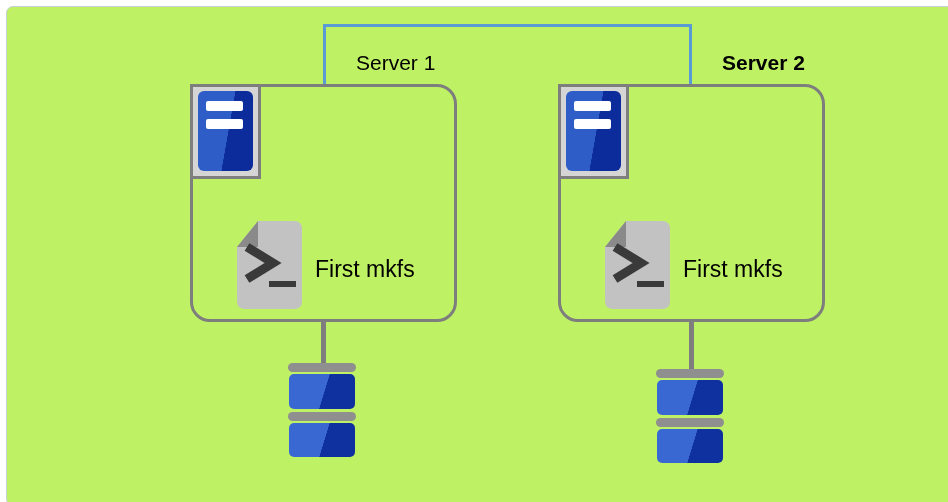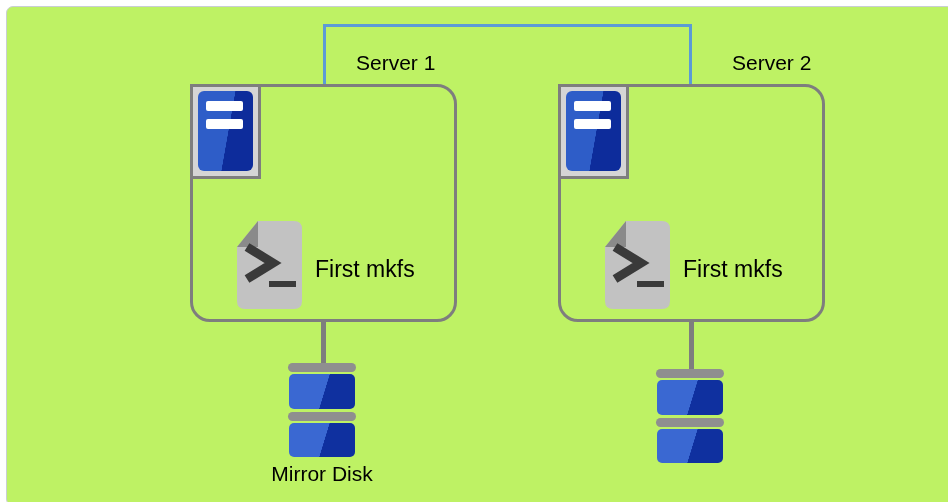--- a/index.html
+++ b/index.html
@@ -37,21 +37,21 @@
   .g2 { left: 551px; }
 
   .server-label {
     position: absolute;
     top: 45px;
     font-size: 21px;
     line-height: 22px;
     white-space: nowrap;
   }
   .g1 .server-label { left: 166px; }
-  .g2 .server-label { left: 174px; }
+  .g2 .server-label { left: 164px; font-weight: bold; }
 
   .server-box {
     position: absolute;
     left: 0; top: 77px;
     width: 267px; height: 238px;
     box-sizing: border-box;
     border: 3px solid var(--box-border);
     border-radius: 20px;
     background: transparent;
   }
@@ -169,21 +169,20 @@
 
     <div class="disk-link"></div>
 
     <div class="disk-stack">
       <div class="platter-bar pb1"></div>
       <div class="platter pl1"></div>
       <div class="platter-bar pb2"></div>
       <div class="platter pl2"></div>
     </div>
 
-    <div class="disk-label">Mirror Disk</div>
   </div>
 
   <div class="server-group g2">
     <div class="server-label">Server 2</div>
     <div class="server-box"></div>
 
     <div class="server-icon-frame">
       <div class="tower">
         <div class="bar bar1"></div>
         <div class="bar bar2"></div>

